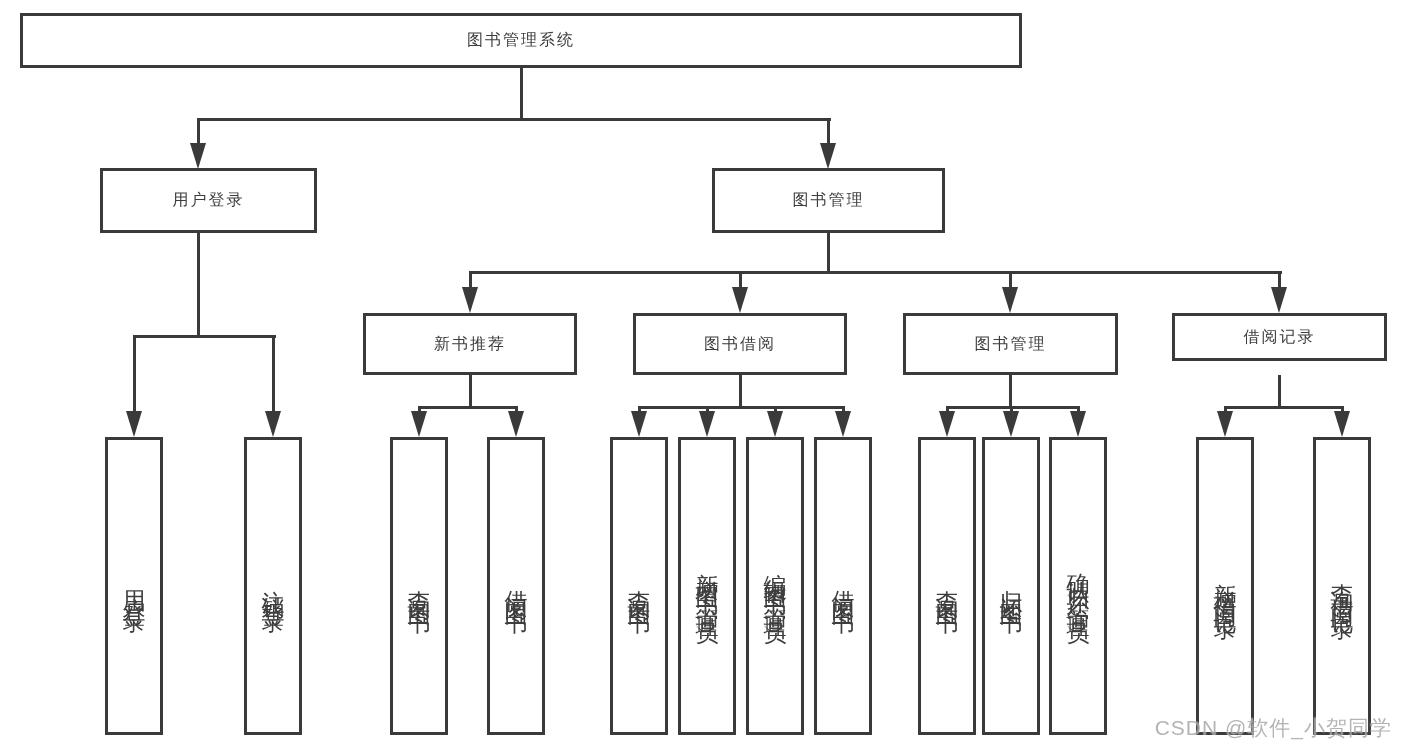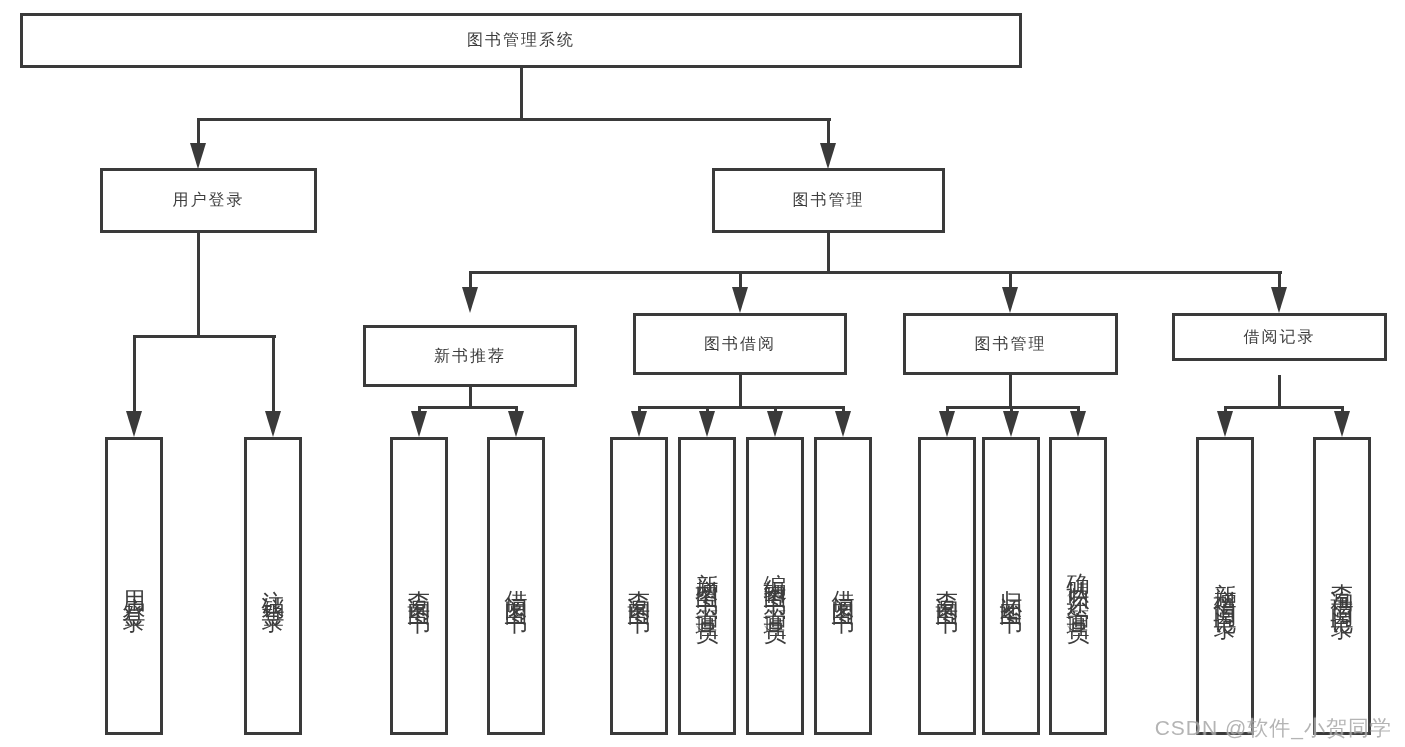--- a/index.html
+++ b/index.html
@@ -115,21 +115,21 @@
     <span class="lbl">图书管理系统</span>
   </div>
 
   <div class="box" style="left:100px;top:168px;width:217px;height:65px">
     <span class="lbl">用户登录</span>
   </div>
   <div class="box" style="left:712px;top:168px;width:233px;height:65px">
     <span class="lbl">图书管理</span>
   </div>
 
-  <div class="box" style="left:363px;top:325px;width:214px;height:62px">
+  <div class="box" style="left:363px;top:313px;width:214px;height:62px">
     <span class="lbl">新书推荐</span>
   </div>
   <div class="box" style="left:633px;top:313px;width:214px;height:62px">
     <span class="lbl">图书借阅</span>
   </div>
   <div class="box" style="left:903px;top:313px;width:215px;height:62px">
     <span class="lbl">图书管理</span>
   </div>
   <div class="box" style="left:1172px;top:313px;width:215px;height:48px">
     <span class="lbl">借阅记录</span>

